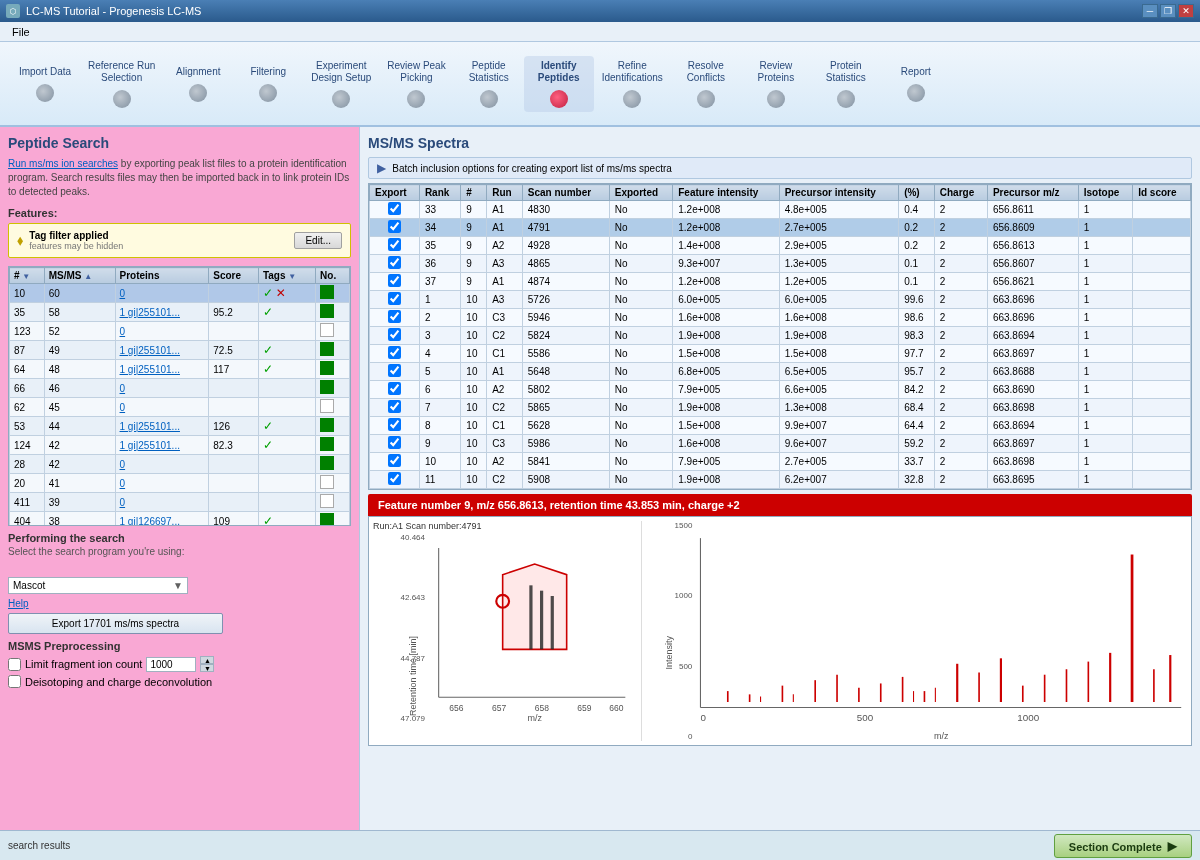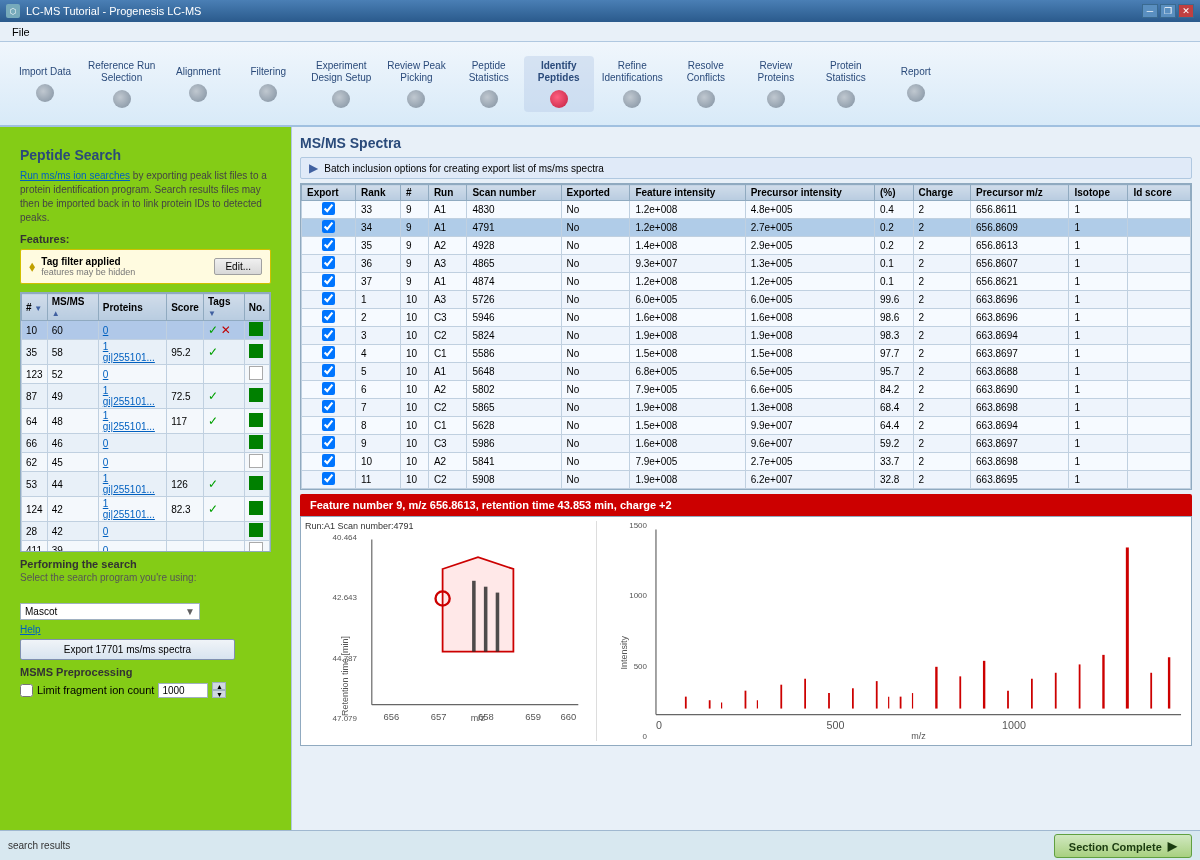--- a/index.html
+++ b/index.html
@@ -24,21 +24,21 @@
     .nav-dot-grey { background: radial-gradient(circle at 40% 40%, #c0c8d0, #8090a0); }
     .nav-dot-active { background: radial-gradient(circle at 40% 40%, #ff6080, #c02040); }
     .nonlinear-logo { position: absolute; right: 10px; top: 5px; display: flex; flex-direction: column; align-items: flex-end; }
     .nonlinear-dots { display: flex; gap: 3px; margin-bottom: 2px; }
     .nl-dot { width: 10px; height: 10px; border-radius: 50%; }
 
     
     .main-content { display: flex; height: calc(860px - 22px - 20px - 85px - 30px); background: #e8f0f8; }
 
     
-    .left-panel { width: 292px; background: #84cc16; border-right: 1px solid #b0c8e0; padding: 20px; overflow-y: auto; flex-shrink: 0; }
+    .left-panel { width: 360px; background: #f9a8d4; border-right: 1px solid #b0c8e0; padding: 8px; overflow-y: auto; flex-shrink: 0; }
     .section-title { font-size: 14px; font-weight: bold; color: #2a4a7a; margin-bottom: 6px; }
     .description-text { font-size: 10px; color: #444; line-height: 1.4; margin-bottom: 8px; }
     .link-text { color: #0060c0; text-decoration: underline; cursor: pointer; }
     .features-label { font-size: 11px; font-weight: bold; color: #333; margin-bottom: 4px; }
     .filter-box { background: #fffbe0; border: 1px solid #d0c000; padding: 6px 8px; display: flex; align-items: center; justify-content: space-between; margin-bottom: 8px; border-radius: 2px; }
     .filter-icon { color: #c0a000; font-size: 14px; margin-right: 6px; }
     .edit-btn { background: linear-gradient(to bottom, #f0f0f0, #d8d8d8); border: 1px solid #a0a0a0; padding: 2px 10px; font-size: 10px; cursor: pointer; border-radius: 2px; }
 
     
     .data-table { width: 100%; border-collapse: collapse; font-size: 10px; margin-bottom: 8px; }
@@ -279,20 +279,28 @@
           </tr>
           <tr>
             <td>28</td>
             <td>42</td>
             <td class="cell-blue">0</td>
             <td></td>
             <td></td>
             <td><span class="green-box"></span></td>
           </tr>
           <tr>
+            <td>20</td>
+            <td>41</td>
+            <td class="cell-blue">0</td>
+            <td></td>
+            <td></td>
+            <td><span class="empty-box"></span></td>
+          </tr>
+          <tr>
             <td>411</td>
             <td>39</td>
             <td class="cell-blue">0</td>
             <td></td>
             <td></td>
             <td><span class="empty-box"></span></td>
           </tr>
           <tr>
             <td>404</td>
             <td>38</td>
@@ -322,20 +330,24 @@
 
     <div class="msms-label">MSMS Preprocessing</div>
     <div class="checkbox-row">
       <input type="checkbox" style="">
       <span>Limit fragment ion count</span>
       <input type="text" class="limit-input" value="1000" style="">
       <div class="spinner">
         <div class="spinner-btn">▲</div>
         <div class="spinner-btn">▼</div>
       </div>
+    </div>
+    <div class="checkbox-row">
+      <input type="checkbox" style="">
+      <span>Deisotoping and charge deconvolution</span>
     </div>
 
   </div>
 
   <div class="right-panel">
     <div class="ms-title">MS/MS Spectra</div>
 
     <div class="batch-bar">
       <span class="expand-arrow">▶</span>
       <span>Batch inclusion options for creating export list of ms/ms spectra</span>

